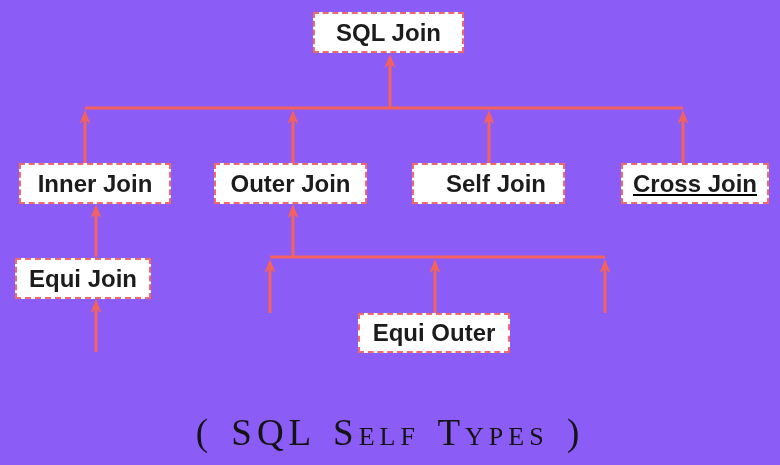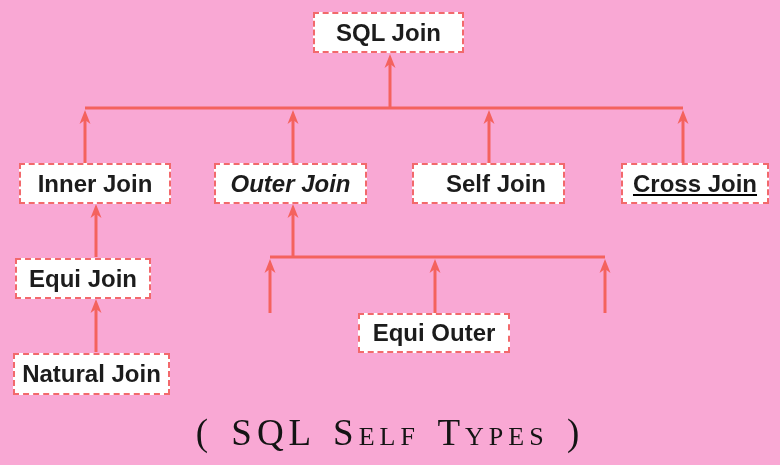--- a/index.html
+++ b/index.html
@@ -4,21 +4,21 @@
 <style>
   html, body {
     margin: 0;
     padding: 0;
     background: #ffffff;
   }
   .canvas {
     position: relative;
     width: 780px;
     height: 465px;
-    background: #f9a8d4;
+    background: #8b5cf6;
     overflow: hidden;
     font-family: "Liberation Sans", sans-serif;
   }
   .connectors {
     position: absolute;
     left: 0;
     top: 0;
     width: 780px;
     height: 465px;
   }
@@ -108,39 +108,36 @@
   </svg>
 
   <div class="node" style="left:313px; top:12px; width:151px; height:41px;">
     <span class="node-label">SQL Join</span>
   </div>
 
   <div class="node" style="left:19px; top:163px; width:152px; height:41px;">
     <span class="node-label">Inner Join</span>
   </div>
 
-  <div class="node" style="left:214px; top:163px; width:153px; height:41px;font-style:italic;">
+  <div class="node" style="left:214px; top:163px; width:153px; height:41px;">
     <span class="node-label">Outer Join</span>
   </div>
 
   <div class="node" style="left:412px; top:163px; width:153px; height:41px;padding-left:15px;">
     <span class="node-label">Self Join</span>
   </div>
 
   <div class="node" style="left:621px; top:163px; width:148px; height:41px;text-decoration:underline;">
     <span class="node-label">Cross Join</span>
   </div>
 
   <div class="node" style="left:15px; top:258px; width:136px; height:41px;">
     <span class="node-label">Equi Join</span>
   </div>
 
-  <div class="node" style="left:13px; top:353px; width:157px; height:42px;">
-    <span class="node-label">Natural Join</span>
-  </div>
 
 
   <div class="node" style="left:358px; top:313px; width:152px; height:40px;">
     <span class="node-label">Equi Outer</span>
   </div>
 
 
   <div class="caption">( SQL Self Types )</div>
 
 </div>

